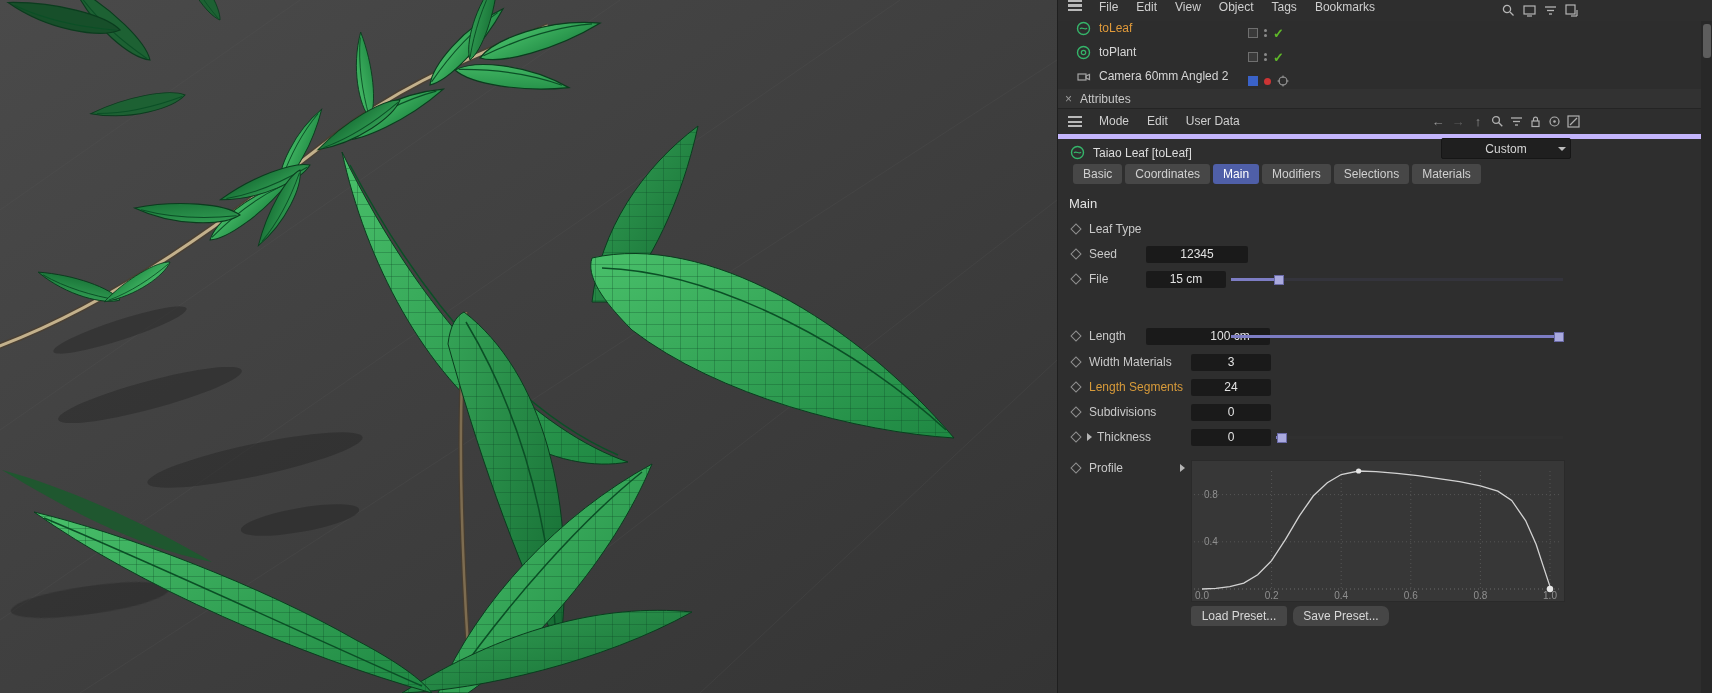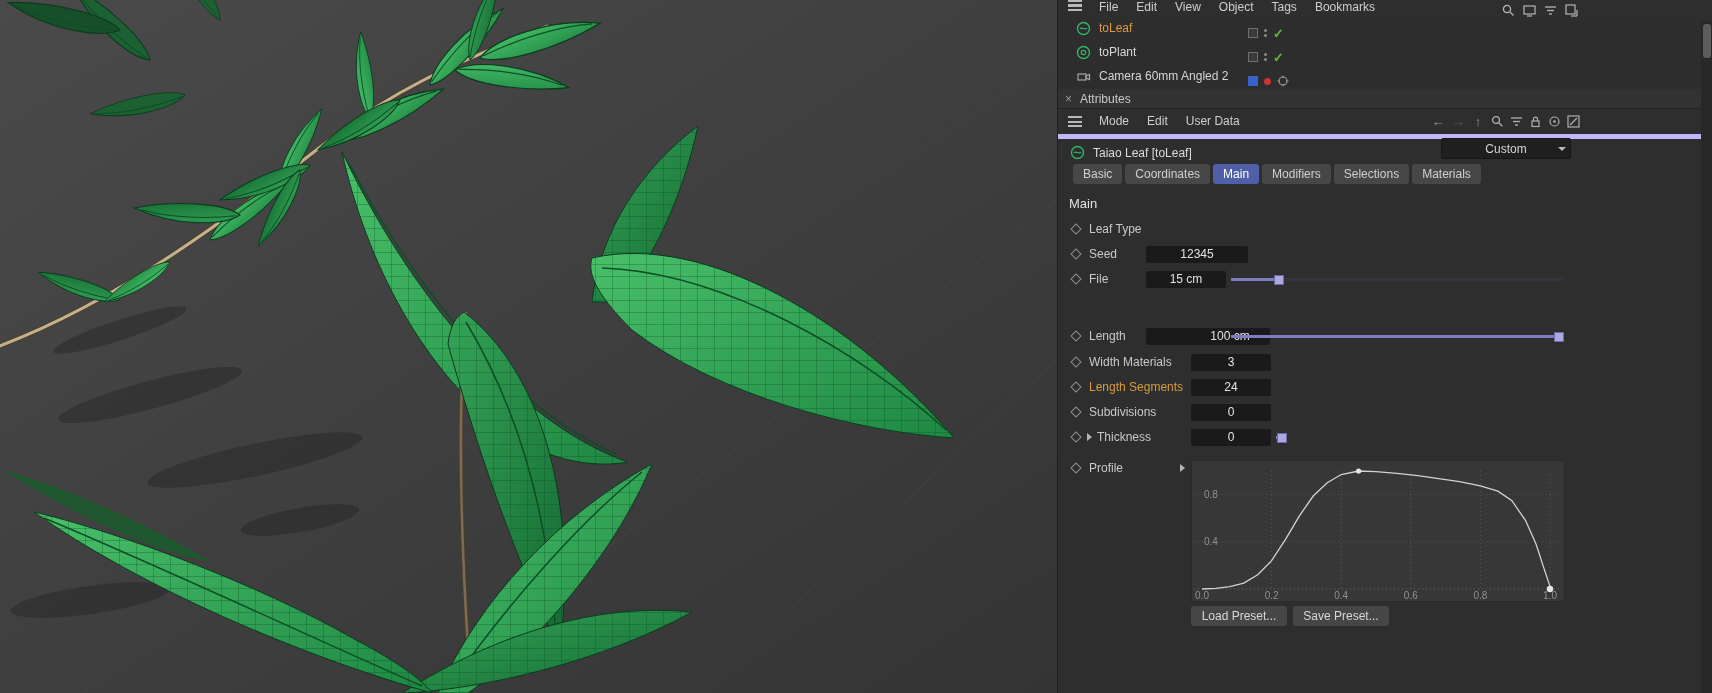--- a/index.html
+++ b/index.html
@@ -482,16 +482,16 @@
             <text x="218.79999999999998" y="138" text-anchor="middle" fill="#909090" font-size="10" font-family="Liberation Sans, sans-serif">0.6</text>
             <text x="288.40000000000003" y="138" text-anchor="middle" fill="#909090" font-size="10" font-family="Liberation Sans, sans-serif">0.8</text>
             <text x="358" y="138" text-anchor="middle" fill="#909090" font-size="10" font-family="Liberation Sans, sans-serif">1.0</text>
             <text x="12" y="84.3" fill="#909090" font-size="10" font-family="Liberation Sans, sans-serif">0.4</text>
             <text x="12" y="37.099999999999994" fill="#909090" font-size="10" font-family="Liberation Sans, sans-serif">0.8</text>
           </g>
       </svg>
     </div>
 
     <span class="preset-btn" style="left:133px;width:96px;">Load Preset...</span>
-    <span class="preset-btn" style="left:235px;width:96px;">Save Preset...</span>
+    <span class="preset-btn" style="left:235px;width:96px;border-radius:7px;">Save Preset...</span>
 
   </div>
 </div>
 
 </body></html>

